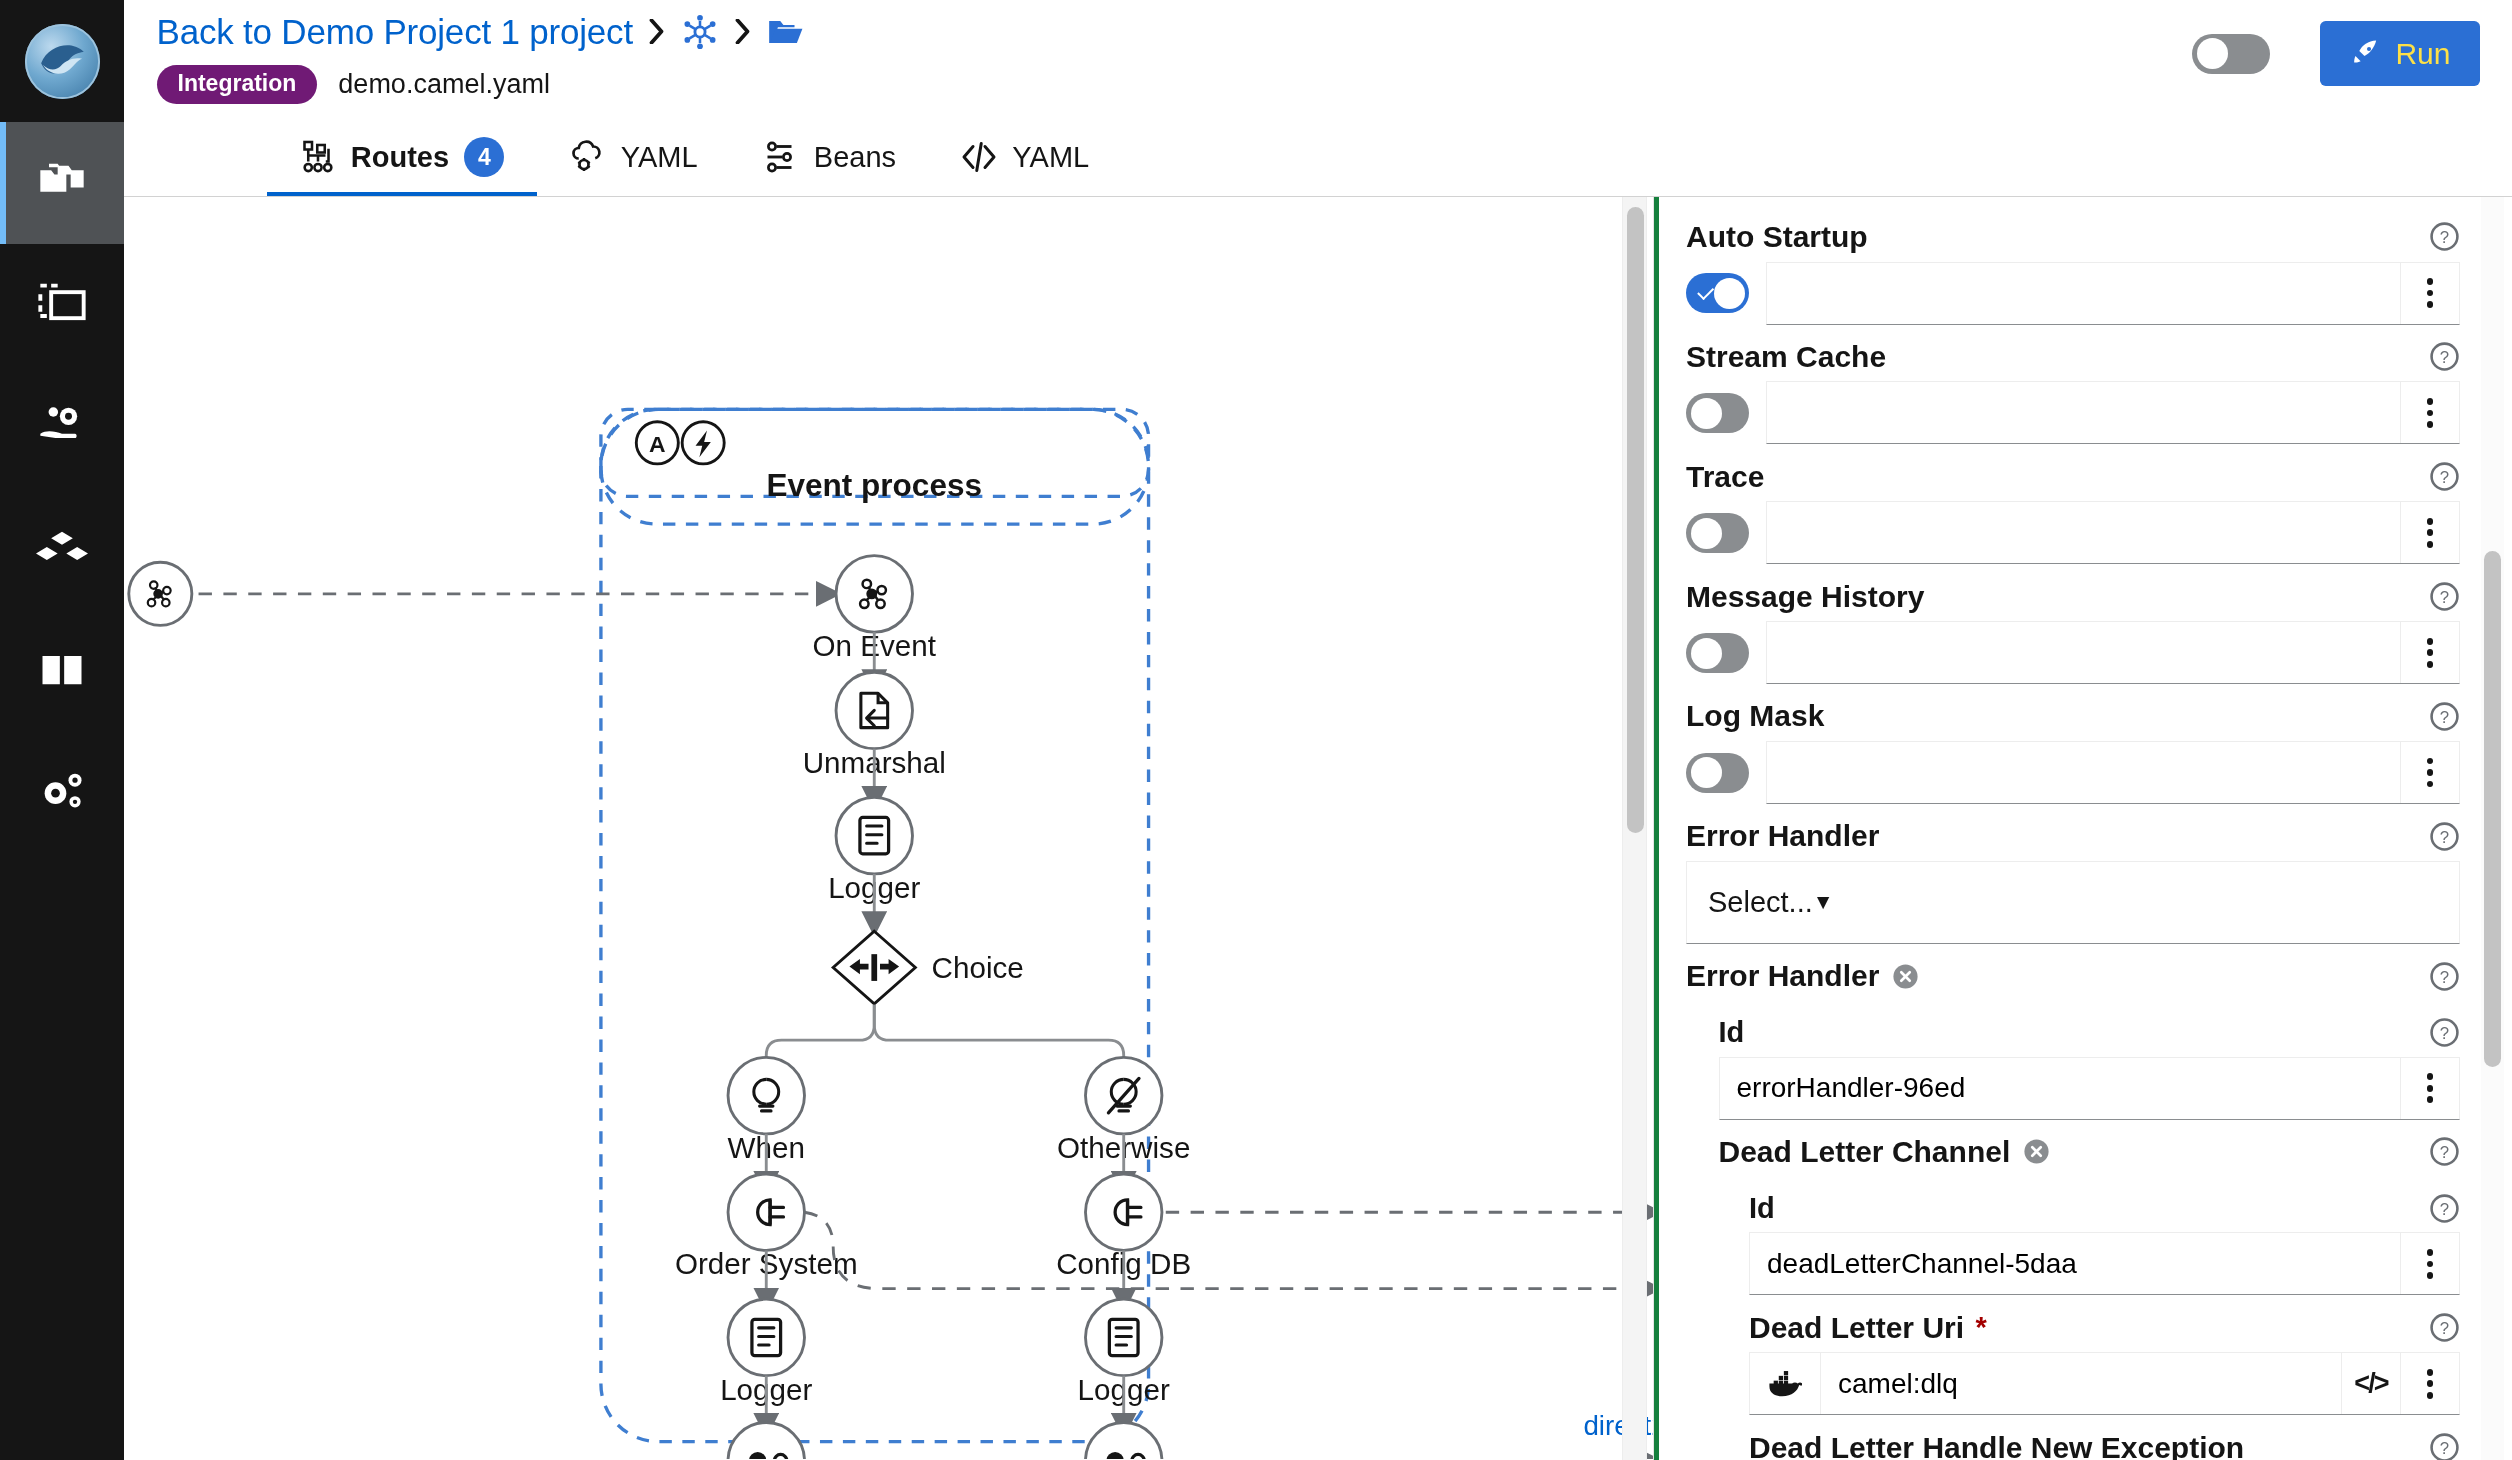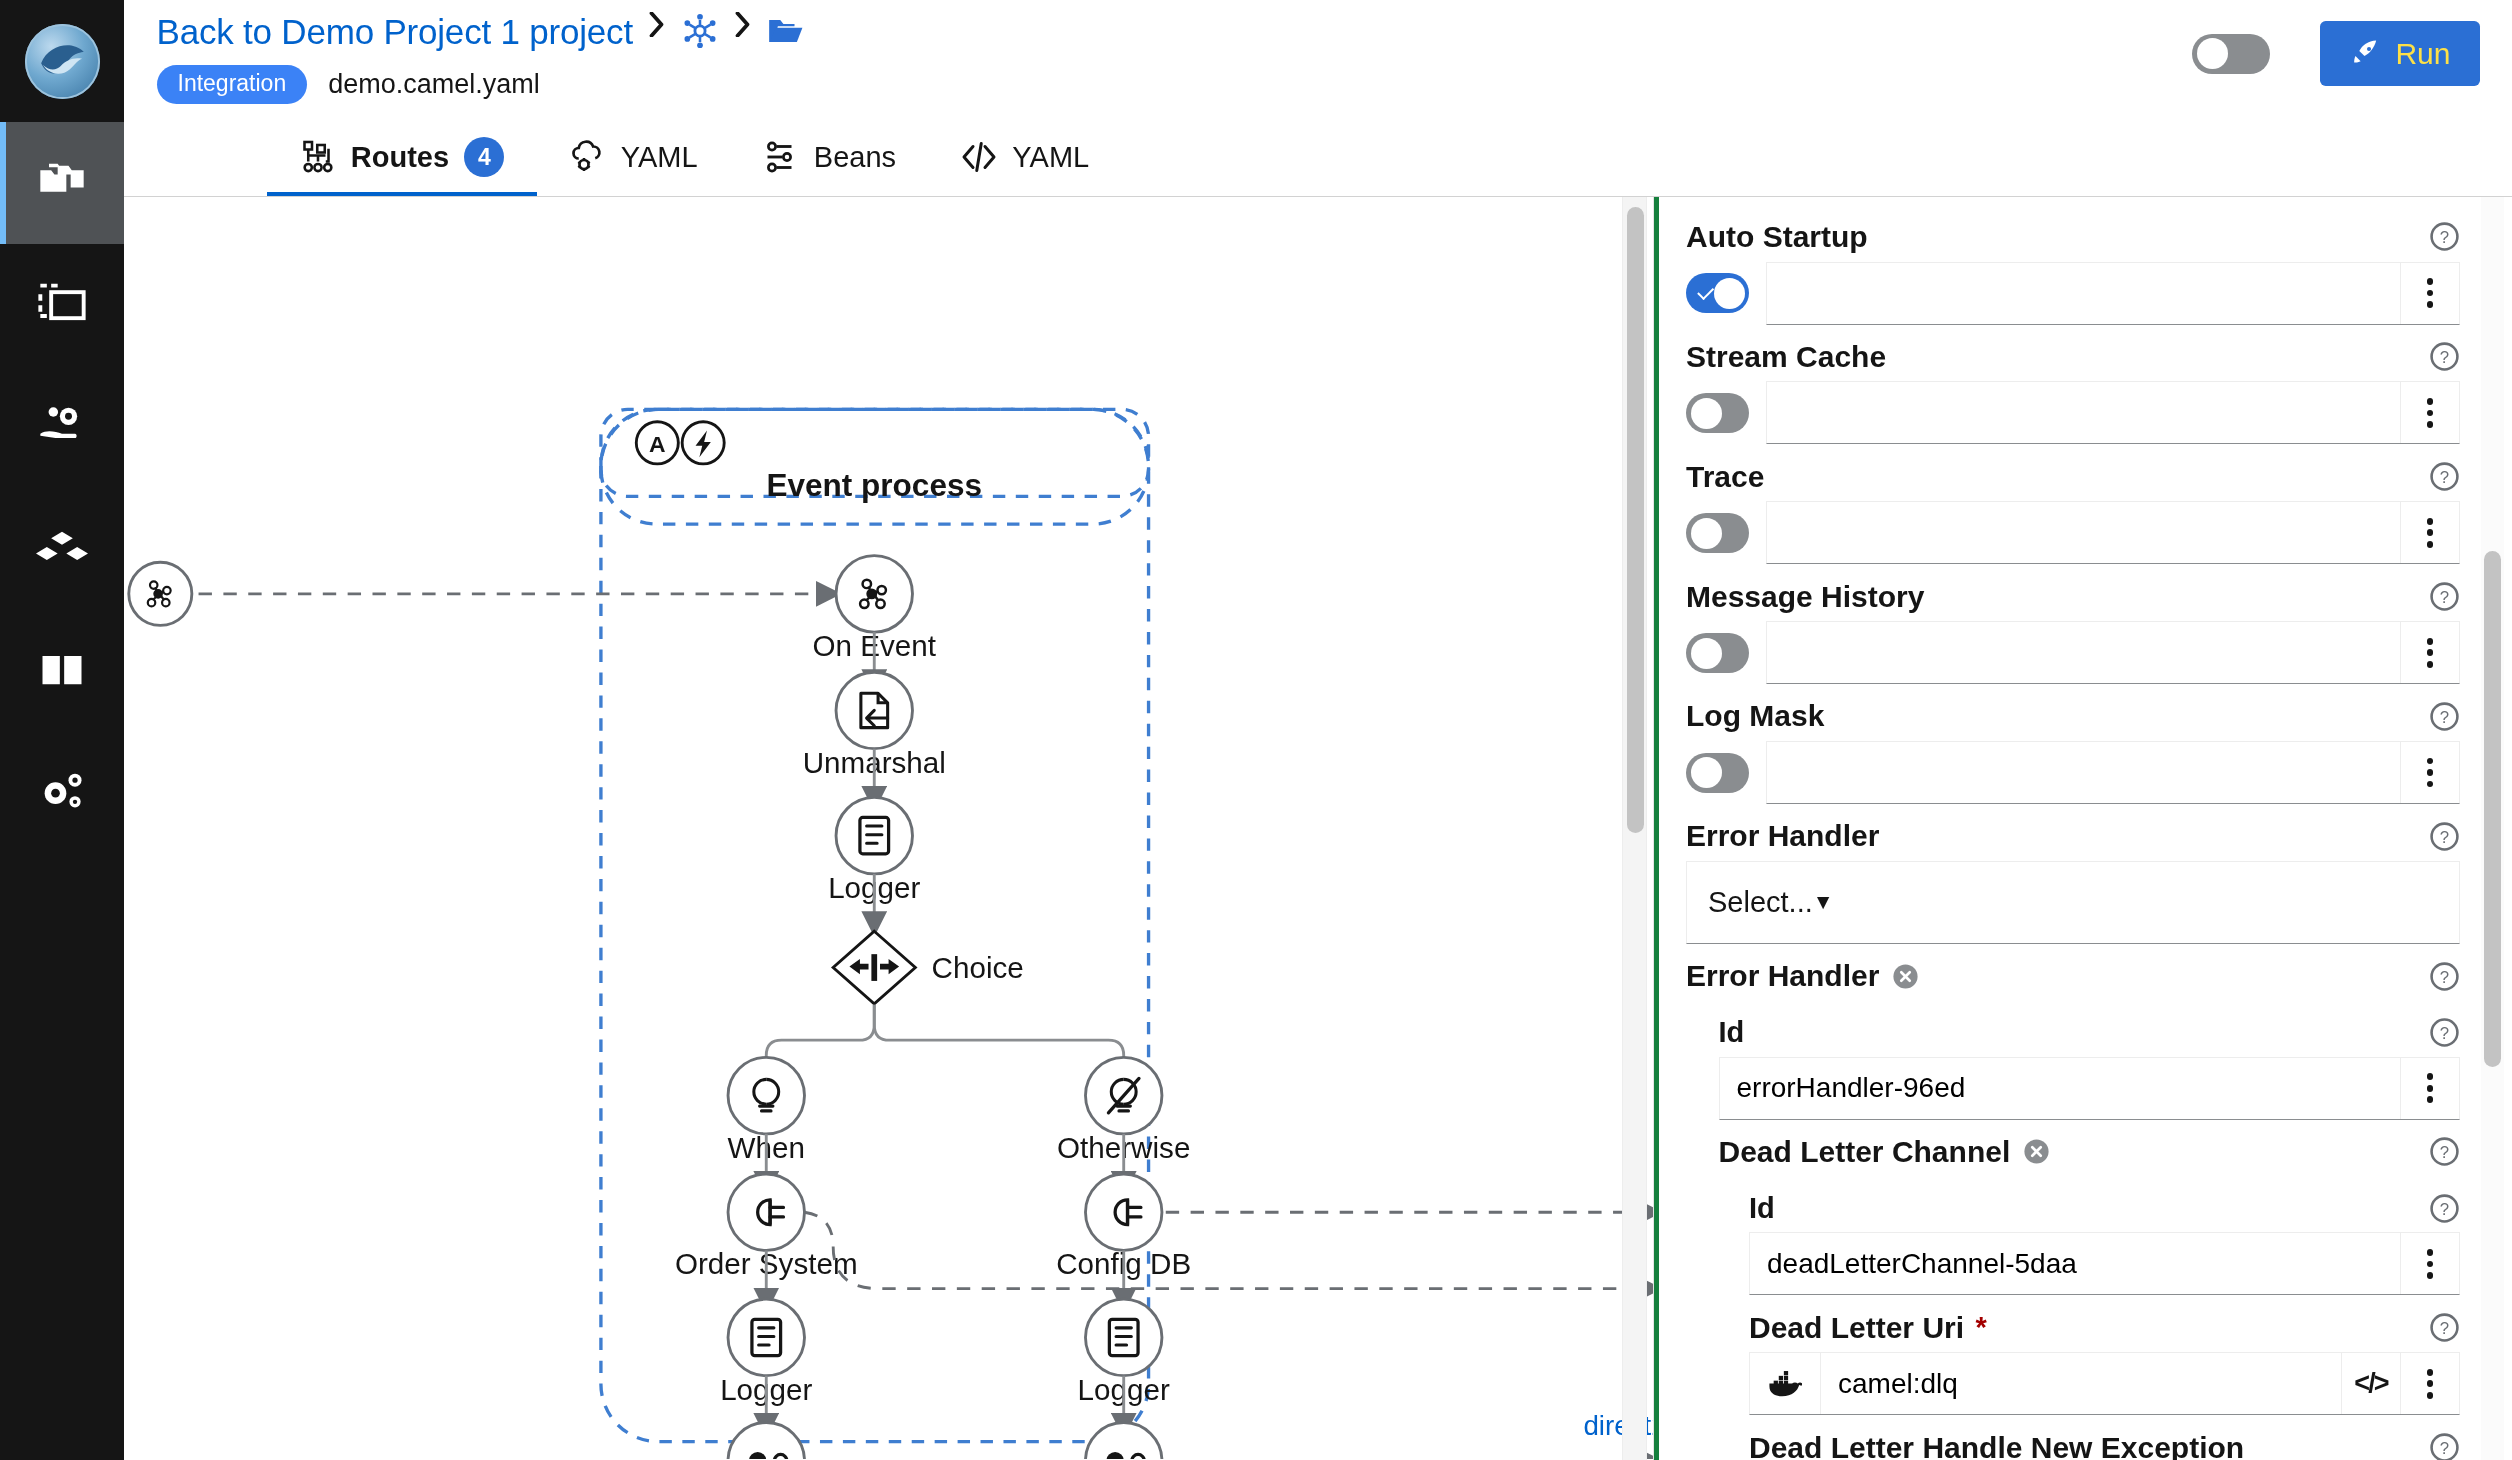--- a/index.html
+++ b/index.html
@@ -40,31 +40,31 @@
   
   .main { flex: 1 1 auto; display: flex; flex-direction: column; min-width: 0; height: 1461px; }
 
   
   .header {
     height: 122px; background: #ffffff; position: relative;
     display: flex; align-items: flex-start; padding: 0 32.5px;
     flex: 0 0 122px;
   }
   .hdr-left { padding-top: 11.5px; }
-  .crumbs { display: flex; align-items: flex-start; gap: 15.3px; }
+  .crumbs { display: flex; align-items: center; gap: 15.3px; }
   .crumb-link {
     font-size: 35px; color: #0062cc; font-weight: 400; letter-spacing: -0.2px; cursor: pointer;
   }
   .chev { width: 17px; height: 25px; }
   .crumb-icon { display: flex; align-items: center; }
   .crumb-icon svg { width: 38px; height: 38px; }
   .hdr-sub { display: flex; align-items: center; gap: 21px; margin-top: 13.4px; }
   .pill {
-    background: #3b82f6; color: #fff; border-radius: 29px;
-    font-size: 23px; padding: 7.6px 21px 8.6px; line-height: 1; font-weight: 400;
+    background: #701a75; color: #fff; border-radius: 29px;
+    font-size: 23px; padding: 7.6px 21px 8.6px; line-height: 1; font-weight: 700;
   }
   .filename { font-size: 27px; color: #151515; }
   .hdr-right {
     position: absolute; right: 32.5px; top: 21px;
     display: flex; align-items: center; gap: 50px;
   }
   .toggle-pill {
     width: 78px; height: 40px; border-radius: 20px; background: #8a8d90;
     position: relative; cursor: pointer; flex: 0 0 auto;
   }

